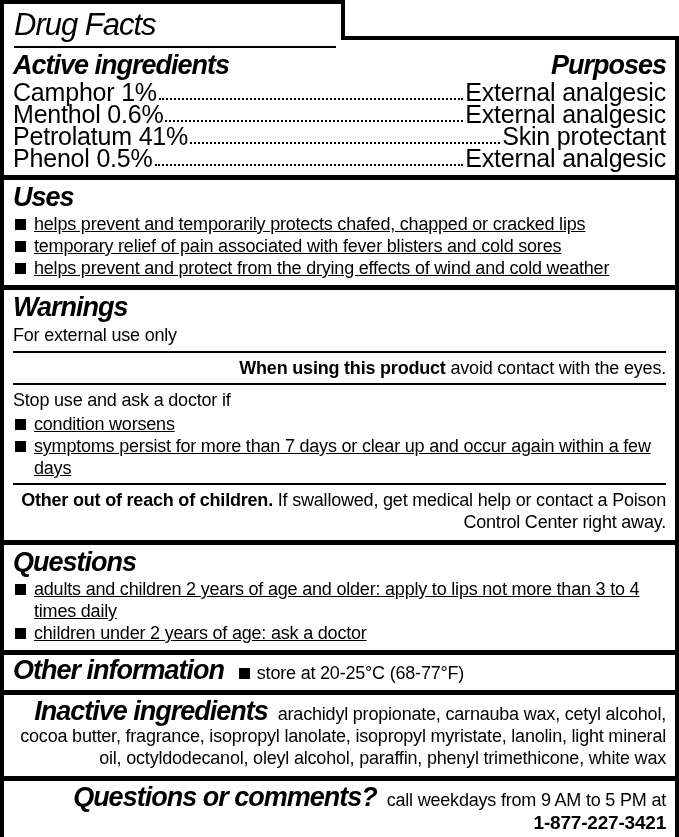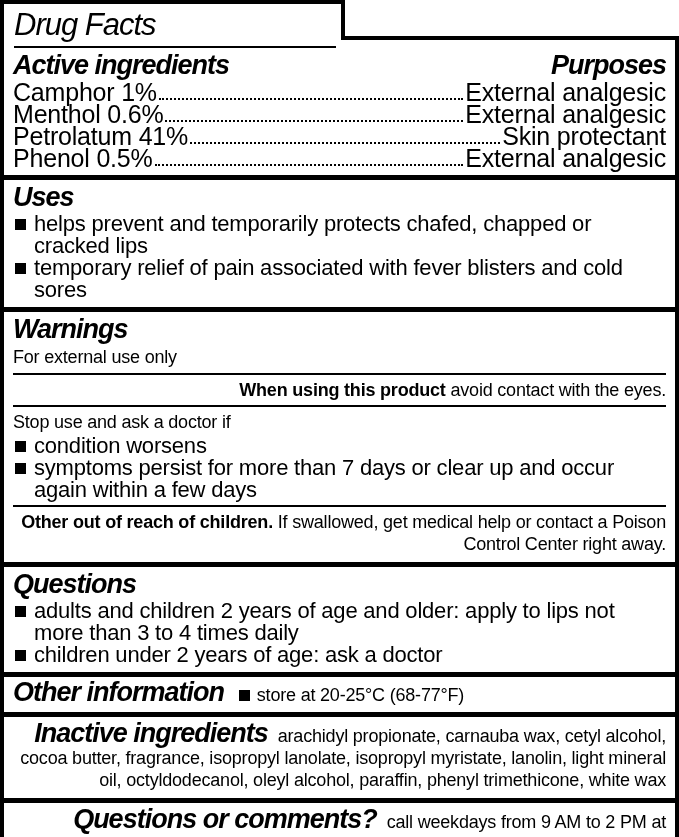--- a/index.html
+++ b/index.html
@@ -56,21 +56,21 @@
 
   body, .body-text{font-size:18px;line-height:22px;}
 
   
   .ai-head{display:flex;justify-content:space-between;align-items:flex-end;}
   .ing-row{display:flex;align-items:baseline;font-size:25px;line-height:22px;}
   .ing-name,.ing-purpose{white-space:nowrap;flex:none;}
   .leader{flex:1;border-bottom:2.5px dotted #000;margin:0 2px 3px 2px;align-self:flex-end;}
 
   
-  .bullet-row{display:flex;font-size:22px;line-height:22px;margin:0;}
+  .bullet-row{display:flex;font-size:18px;line-height:22px;margin:0;text-decoration:underline;}
   .sq{width:11px;height:11px;background:#000;flex:none;margin:6px 8px 0 2px;}
   .sq-inline{display:inline-block;width:11px;height:11px;background:#000;margin:0 7px 0 0;}
 
   .subhead{font-size:18px;line-height:23px;font-weight:normal;margin:1px 0;}
   .rule{height:2px;background:#000;margin:4px 0;}
   p.flow{margin:1px 0;font-size:18px;line-height:22px;text-align:right;}
   .lead-b{font-weight:bold;}
   .maxw620{max-width:622px;}
   .maxw600{max-width:608px;}
   .phone{font-weight:bold;font-size:19px;line-height:23px;display:block;}
@@ -125,20 +125,24 @@
     <div class="sec">
       <h2 class="hd">Uses</h2>
       <div class="bullet-row">
         <span class="sq"></span>
         <span>helps prevent and temporarily protects chafed, chapped or cracked lips</span>
       </div>
       <div class="bullet-row">
         <span class="sq"></span>
         <span>temporary relief of pain associated with fever blisters and cold sores</span>
       </div>
+      <div class="bullet-row">
+        <span class="sq"></span>
+        <span>helps prevent and protect from the drying effects of wind and cold weather</span>
+      </div>
     </div>
 
     <div class="divider"></div>
 
     <div class="sec">
       <h2 class="hd">Warnings</h2>
       <div class="subhead">For external use only</div>
       <div class="rule"></div>
       <p class="flow"><span class="lead-b">When using this product</span><span> avoid contact with the eyes.</span></p>
       <div class="rule"></div>
@@ -178,17 +182,17 @@
 
     <div class="divider"></div>
 
     <div class="sec">
       <p class="flow"><span class="hd-inline">Inactive ingredients</span><span>arachidyl propionate, carnauba wax, cetyl alcohol, cocoa butter, fragrance, isopropyl lanolate, isopropyl myristate, lanolin, light mineral oil, octyldodecanol, oleyl alcohol, paraffin, phenyl trimethicone, white wax</span></p>
     </div>
 
     <div class="divider"></div>
 
     <div class="sec">
-      <p class="flow"><span class="hd-inline">Questions or comments?</span><span>call weekdays from 9 AM to 2 PM at</span><span class="phone">1-877-227-3421</span></p>
+      <p class="flow"><span class="hd-inline">Questions or comments?</span><span>call weekdays from 9 AM to 5 PM at</span><span class="phone">1-877-227-3421</span></p>
     </div>
 
   </div>
 </div>
 
 </body></html>

